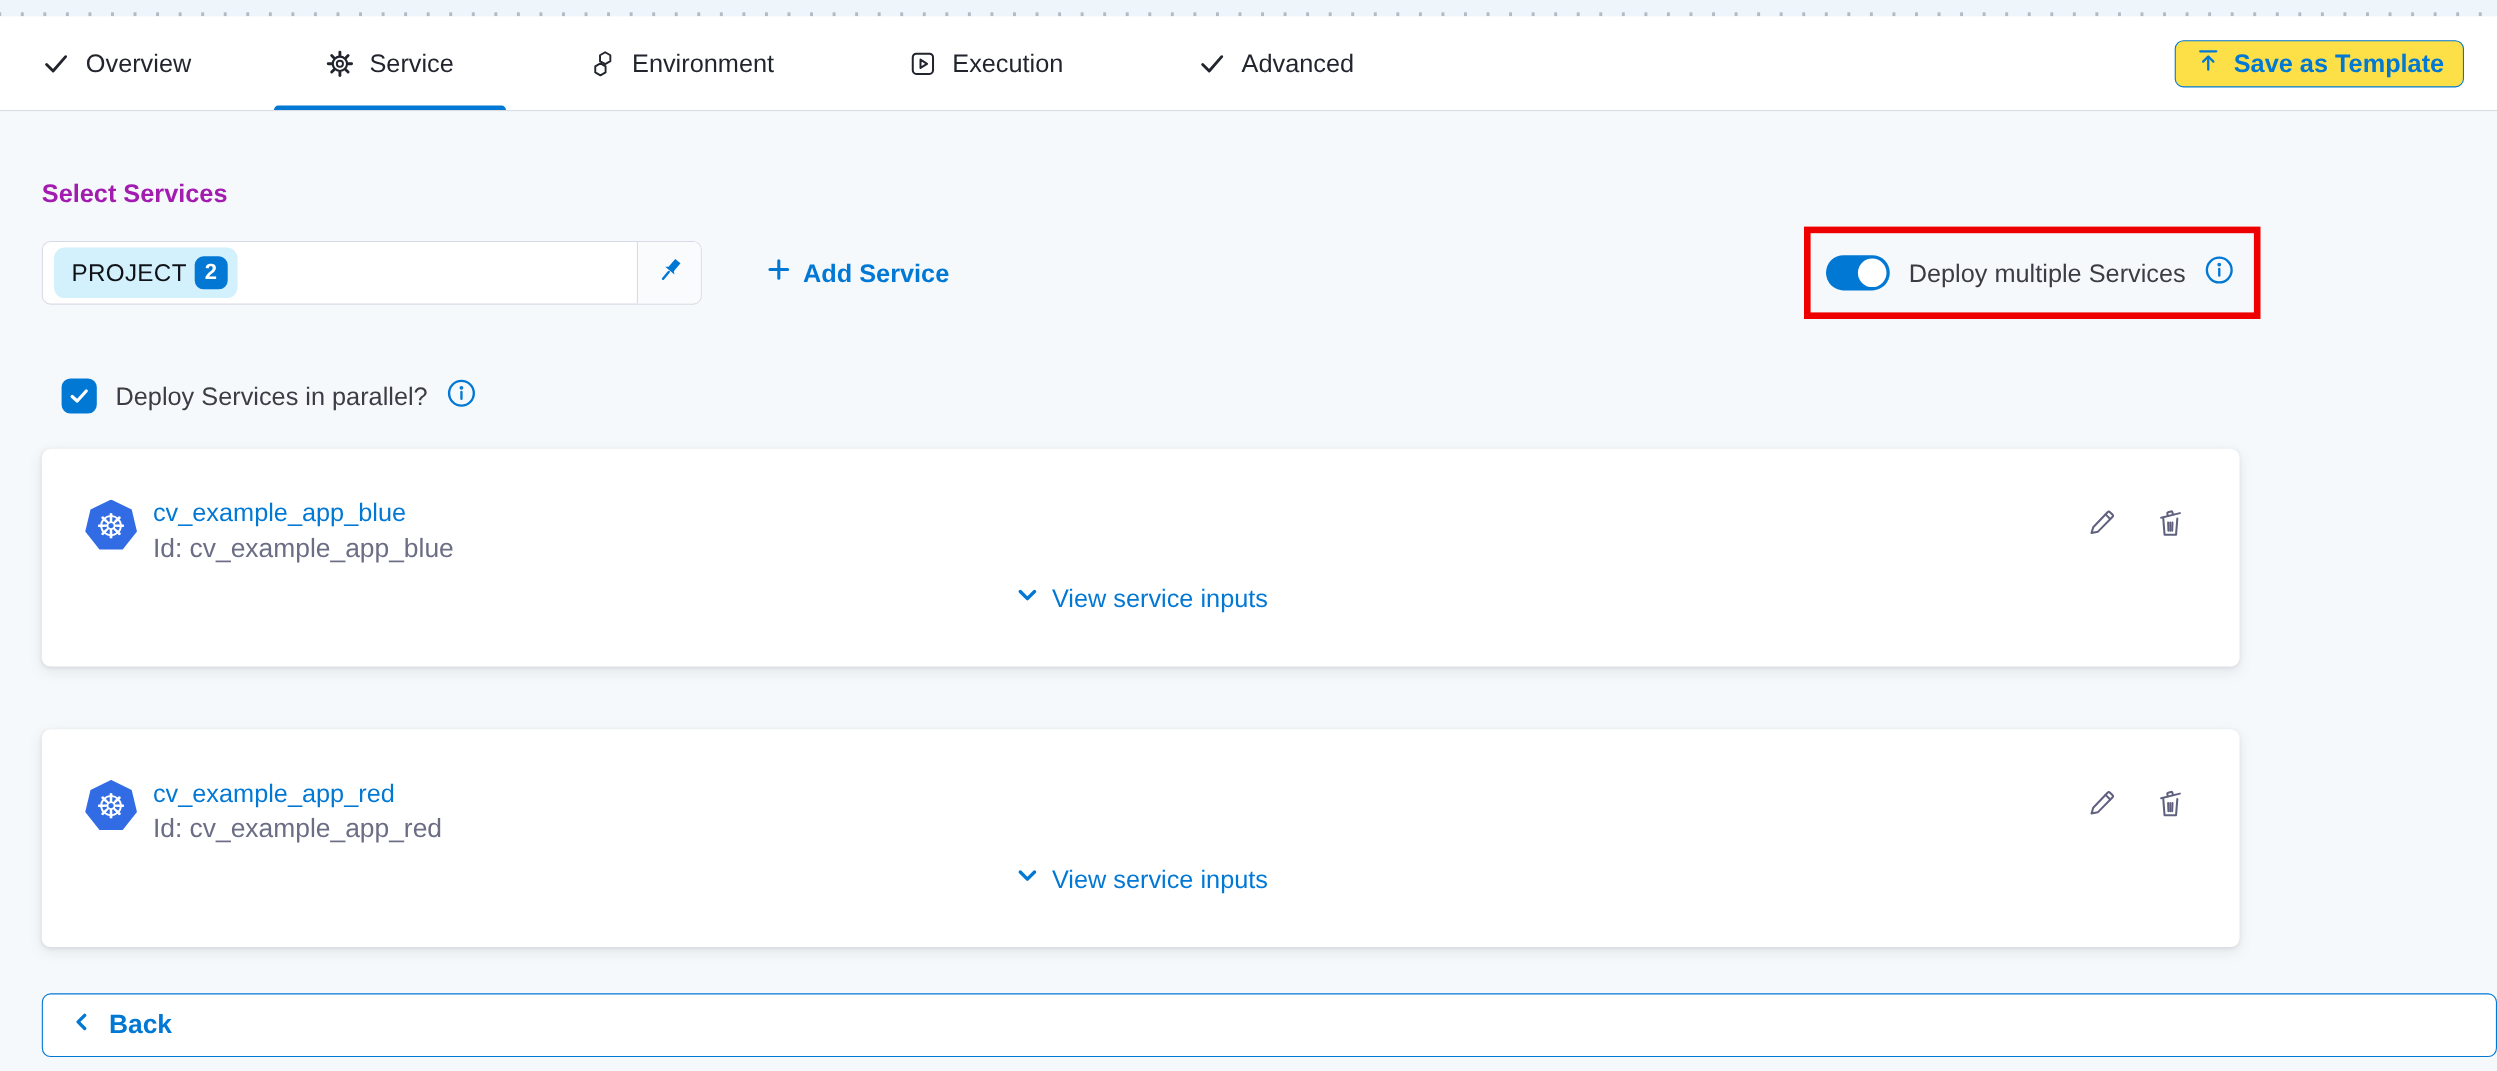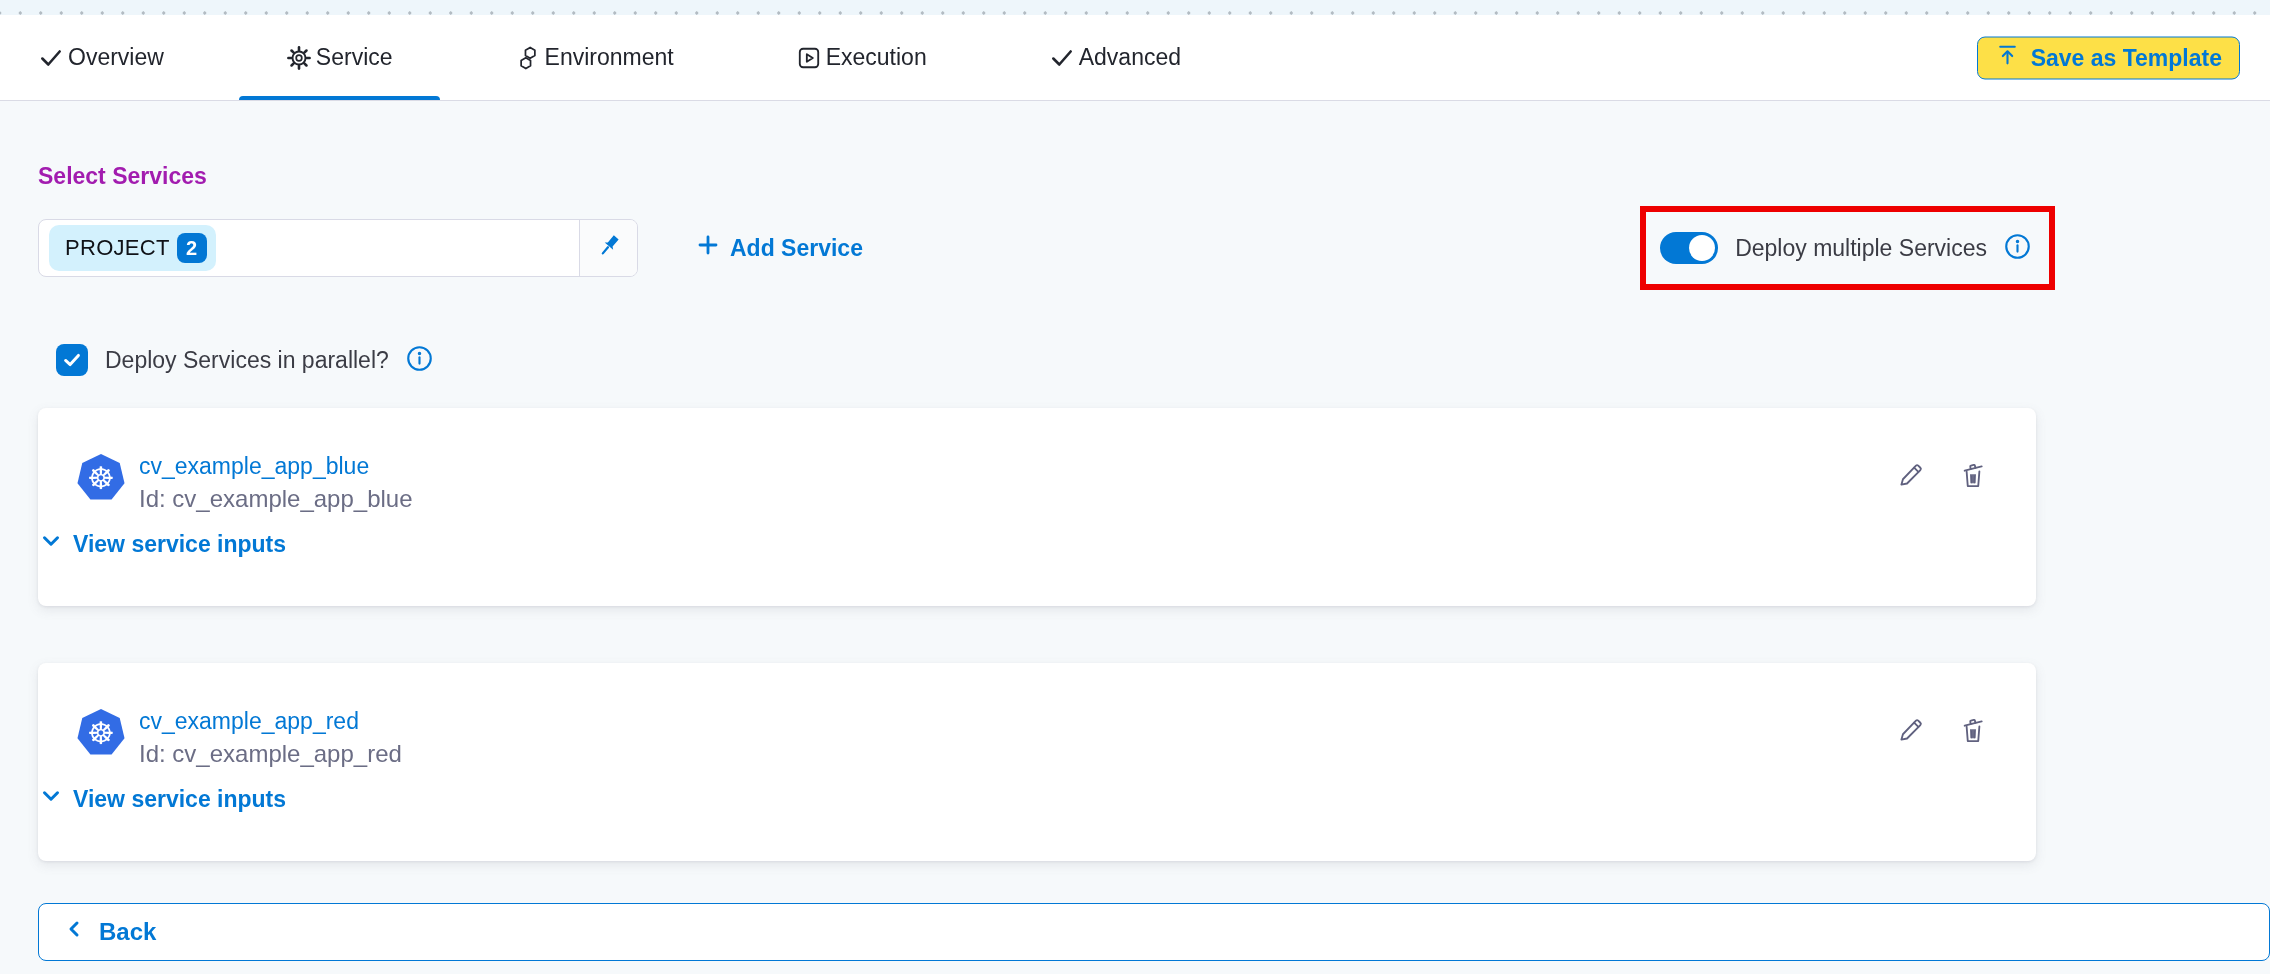--- a/index.html
+++ b/index.html
@@ -26,21 +26,21 @@
     border-bottom: 1px solid #dadbe5;
     display: flex;
     align-items: stretch;
     padding-left: 38px;
     gap: 122px;
   }
   .tab {
     position: relative;
     display: flex;
     align-items: center;
-    gap: 4px;
+    gap: 14px;
     font-size: 23px;
     font-weight: 500;
     color: #22252d;
     cursor: pointer;
     white-space: nowrap;
   }
   .tab.active::after {
     content: "";
     position: absolute;
     left: -47px; right: -47px; bottom: 0;
@@ -172,22 +172,22 @@
     font-size: 31px; line-height: 1;
     flex: none;
   }
   .svc-names { margin-left: 14px; }
   .svc-name { color: #0278d5; font-size: 23px; line-height: 1.1; cursor: pointer; }
   .svc-id { color: #6b6d85; font-size: 24px; margin-top: 6px; }
   .card-actions { margin-left: auto; display: flex; gap: 28px; margin-top: 4px; }
   .icon-btn { cursor: pointer; display: block; }
   .view-inputs {
     position: absolute; left: 0; right: 0; top: 120px;
-    display: flex; align-items: center; gap: 9px;
-    color: #0278d5; font-size: 23px; font-weight: 700;
+    display: flex; align-items: center; justify-content: center; gap: 9px;
+    color: #0278d5; font-size: 23px; font-weight: 400;
     cursor: pointer;
   }
   
   .footer { margin-top: 42px; display: flex; gap: 28px; flex-direction: column; }
   .btn {
     height: 58px;
     border-radius: 8px;
     display: flex; align-items: center;
     font-size: 24px; font-weight: 700;
     cursor: pointer;

